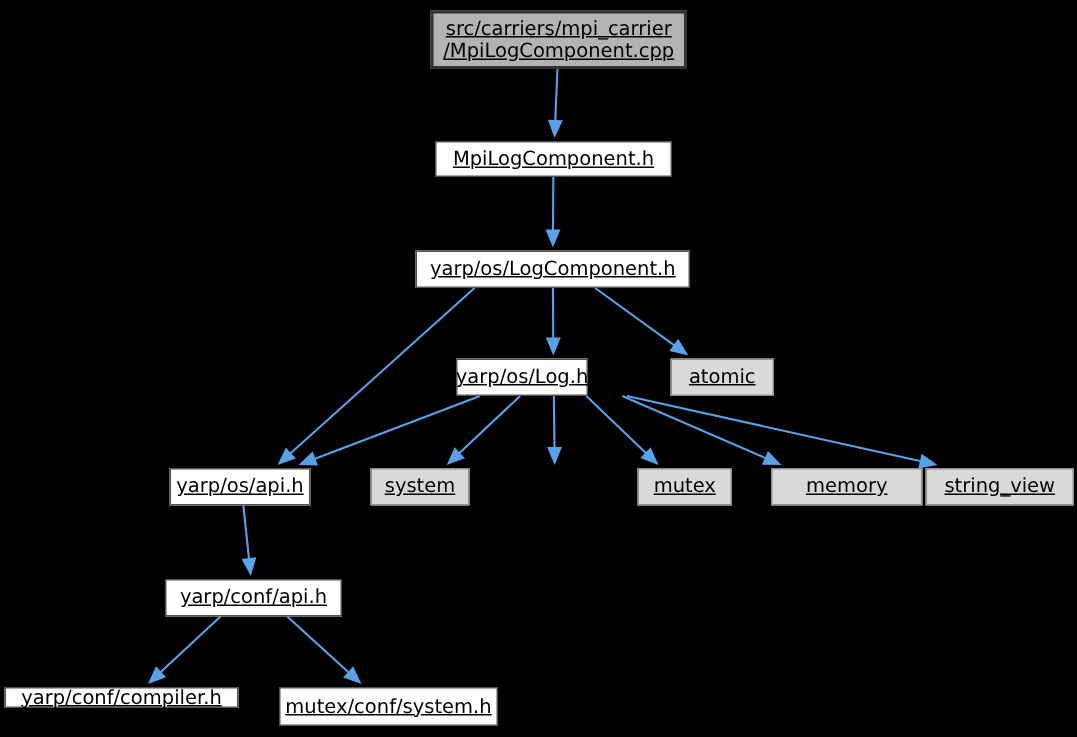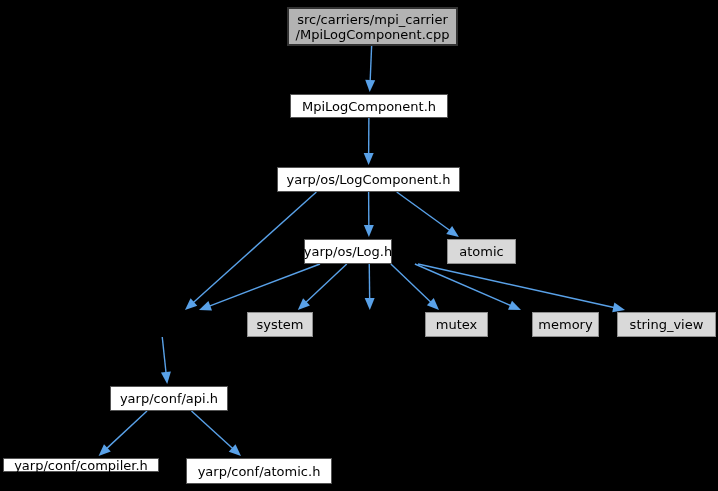--- a/index.html
+++ b/index.html
@@ -7,21 +7,21 @@
     width:718px;height:491px;overflow:hidden;
     background:var(--bg,#000);
     font-family:"DejaVu Sans","Liberation Sans",sans-serif;
   }
   #canvas{position:relative;width:718px;height:491px;background:var(--bg,#000);}
   #edge-layer{position:absolute;left:0;top:0;width:718px;height:491px;}
   .node{
     position:absolute;box-sizing:border-box;
     display:flex;align-items:center;justify-content:center;
     font-size:13px;line-height:15px;color:var(--text,#000);
-    text-align:center;white-space:pre-line;cursor:default;
+    text-align:center;white-space:pre-line;cursor:default;text-decoration:underline;
   }
   .node.white{
     background:var(--node-fill,#fff);
     border:1px solid var(--node-border,#555);
     text-align:center;
   }
   .node.leaf{
     background:var(--leaf-fill,#d9d9d9);
     border:1px solid var(--leaf-border,#8f8f8f);
   }
@@ -70,29 +70,30 @@
 /MpiLogComponent.cpp</div>
 
   <div class="node white" style="left:290px;top:94px;width:158px;height:24px">MpiLogComponent.h</div>
 
   <div class="node white" style="left:277px;top:167px;width:183px;height:25px">yarp/os/LogComponent.h</div>
 
   <div class="node white" style="left:304px;top:239px;width:88px;height:25px">yarp/os/Log.h</div>
 
   <div class="node leaf" style="left:447px;top:239px;width:69px;height:25px">atomic</div>
 
+  <div class="node white" style="left:113px;top:312px;width:94px;height:25px">yarp/os/api.h</div>
 
   <div class="node leaf" style="left:247px;top:312px;width:66px;height:25px">system</div>
 
 
   <div class="node leaf" style="left:425px;top:312px;width:63px;height:25px">mutex</div>
 
-  <div class="node leaf" style="left:532px;top:312px;width:67px;height:25px">memory</div>
+  <div class="node leaf" style="left:514px;top:312px;width:101px;height:25px">memory</div>
 
   <div class="node leaf" style="left:617px;top:312px;width:99px;height:25px">string_view</div>
 
   <div class="node white" style="left:110px;top:386px;width:118px;height:25px">yarp/conf/api.h</div>
 
   <div class="node white" style="left:3px;top:458px;width:156px;height:14px">yarp/conf/compiler.h</div>
 
-  <div class="node white" style="left:186px;top:458px;width:146px;height:26px">yarp/conf/atomic.h</div>
+  <div class="node white" style="left:186px;top:458px;width:146px;height:26px">mutex/conf/system.h</div>
 
 </div>
 
 </body></html>

